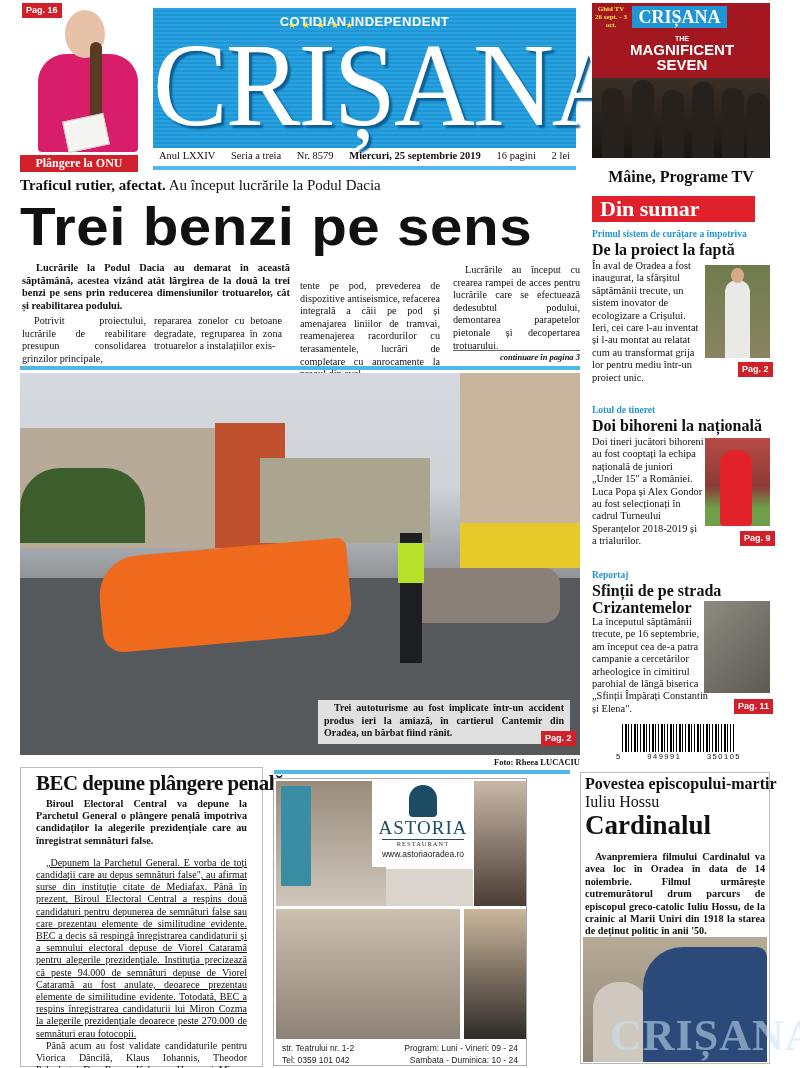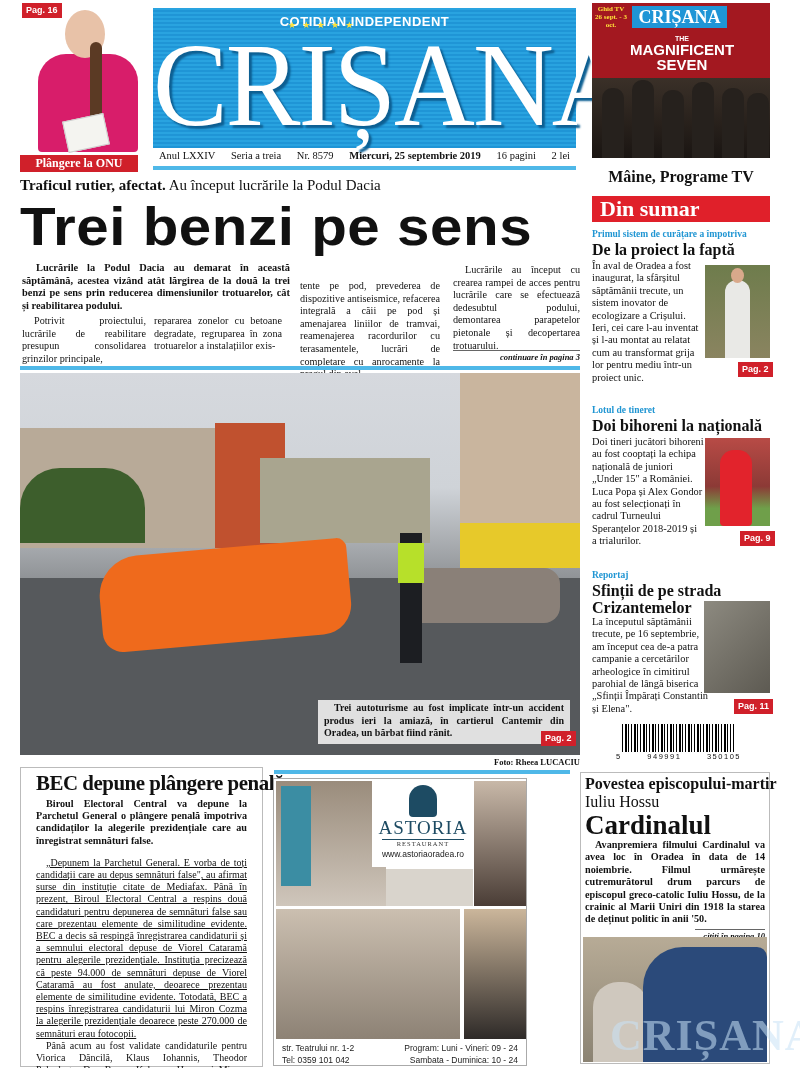--- a/index.html
+++ b/index.html
@@ -64,21 +64,21 @@
   #main-photo .van { position:absolute; left:80px; top:175px; width:250px; height:95px; background:#ef6a1c; border-radius:40px 10px 30px 20px; transform: rotate(-5deg); }
   #main-photo .car2 { position:absolute; left:380px; top:195px; width:160px; height:55px; background:#8a8078; border-radius:16px; }
   #main-photo .cop { position:absolute; left:380px; top:160px; width:22px; height:130px; background:#1c1e22; }
   #main-photo .cop .vest { position:absolute; left:-2px; top:10px; width:26px; height:40px; background:#b7e02a; }
   #photo-caption { left: 318px; top: 700px; width: 252px; height: 44px; background: rgba(235,235,235,0.93); font-size: 10px; font-weight: bold; line-height: 12.5px; padding: 2px 6px; text-indent: 10px; text-align: justify; }
   #photo-caption-pag { left: 541px; top: 731px; }
   #photo-credit { left: 440px; top: 757px; width: 140px; text-align: right; font-size: 8.5px; font-weight: bold; }
   #photo-bar { left: 274px; top: 770px; width: 296px; height: 4px; }
 
   
-  #sumar { left: 592px; top: 196px; width: 178px; height: 26px; background: #e0202a; color:#fff; font-size: 22px; font-weight: bold; padding-left: 8px; line-height: 26px; }
+  #sumar { left: 592px; top: 196px; width: 163px; height: 26px; background: #e0202a; color:#fff; font-size: 22px; font-weight: bold; padding-left: 8px; line-height: 26px; }
   .side-kicker { font-size: 9.5px; font-weight: bold; color: #2196d3; }
   .side-title { font-size: 16px; font-weight: bold; line-height: 17px; }
   .side-text { font-size: 10.4px; line-height: 12.4px; }
   #s1-kicker { left: 592px; top: 229px; }
   #s1-title { left: 592px; top: 241px; }
   #s1-text { left: 592px; top: 260px; width: 110px; }
   #s1-photo { left: 705px; top: 265px; width: 65px; height: 93px; background: linear-gradient(180deg,#6e7c4c,#8a8460); }
   #s1-photo .man { position:absolute; left:20px; top:15px; width:25px; height:78px; background:#e9e9e6; border-radius:12px 12px 0 0; }
   #s1-photo .man::before { content:""; position:absolute; left:6px; top:-12px; width:13px; height:15px; background:#d9a98b; border-radius:50%; }
   #s1-pag { left: 738px; top: 362px; }
@@ -121,21 +121,21 @@
   #ad .sub { font-size:6.5px; color:#333; letter-spacing:1px; border-top:1px solid #1d4b63; margin: 0 10px; }
   #ad .url { font-family:"Liberation Sans", sans-serif; font-size:8.5px; color:#222; margin-top:2px; }
   #ad .footer { position:absolute; left:0; top:261px; width:100%; height:27px; font-family:"Liberation Sans", sans-serif; font-size:8.5px; color:#222; display:flex; justify-content:space-between; padding:2px 8px; line-height:12px; }
   #ad .footer .r { text-align:right; }
 
   
   #card { left: 580px; top: 772px; width: 190px; height: 292px; border: 1px solid #bbb; padding: 2px 4px; }
   #card-k1 { font-size: 16px; font-weight: bold; line-height: 18px; white-space: nowrap; }
   #card-k2 { font-size: 16px; line-height: 18px; }
   #card-title { font-size: 27px; font-weight: bold; line-height: 28px; }
-  #card-text { font-size: 10.2px; font-weight: bold; line-height: 12.4px; text-align: justify; text-indent: 10px; margin-top: 0; }
+  #card-text { font-size: 10.2px; font-weight: bold; line-height: 12.4px; text-align: justify; text-indent: 10px; margin-top: 12px; }
   #card-cont { text-align:right; font-size:8.5px; font-style:italic; font-weight:bold; border-top:1px solid #666; margin: 3px 0 0 110px; padding-top:1px; }
   #card-photo { left: 583px; top: 937px; width: 184px; height: 125px; background: linear-gradient(180deg,#b7ab96,#8b8373); overflow:hidden; }
   #card-photo .officer { position:absolute; left:60px; top:10px; width:124px; height:115px; background:#2b4a7a; border-radius:40px 10px 0 0; }
   #card-photo .priest { position:absolute; left:10px; top:45px; width:55px; height:80px; background:#cfc8be; border-radius:25px 25px 0 0; }
   #watermark { left: 610px; top: 1010px; font-size: 44px; font-weight: bold; color: rgba(200,225,245,0.55); letter-spacing: 1px; }
 </style>
 </head>
 <body>
 
 <div id="greta" class="abs">

